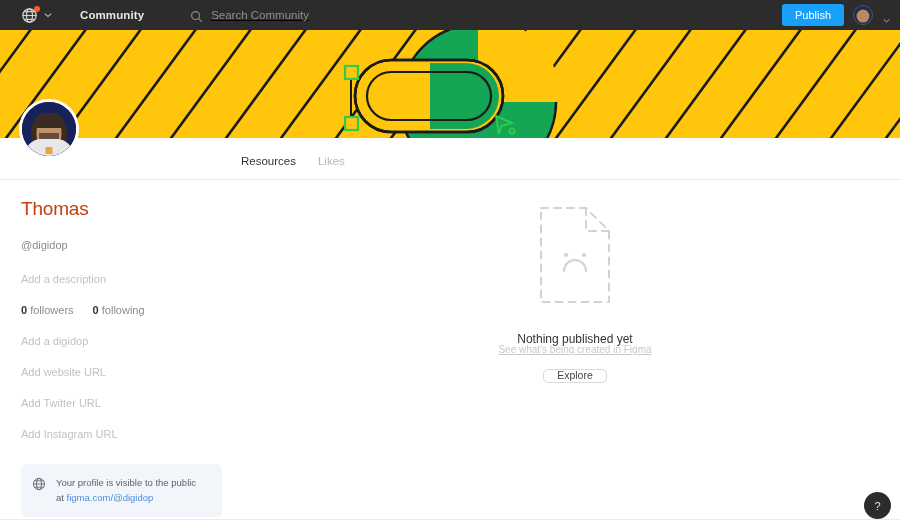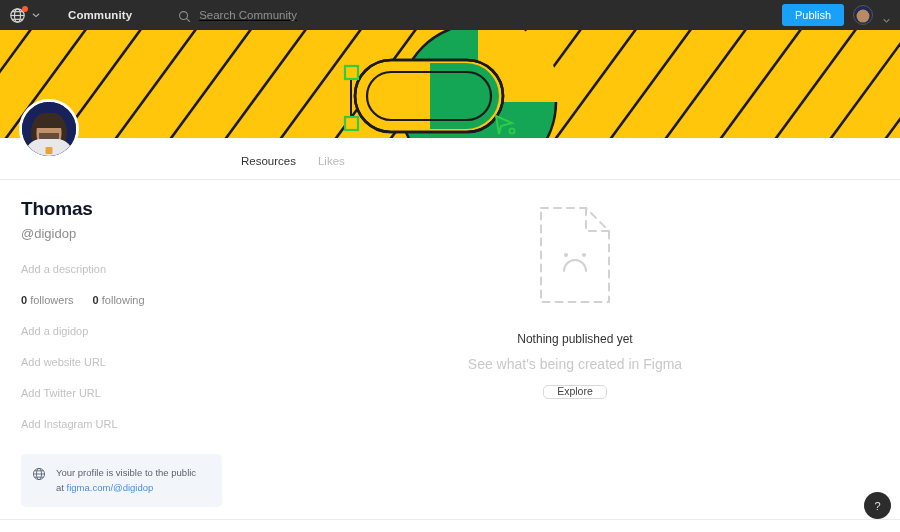--- a/index.html
+++ b/index.html
@@ -9,21 +9,21 @@
     background: #ffffff;
     overflow: hidden;
   }
   .page { position: relative; width: 900px; height: 532px; background:#fff; }
 
   
   .topbar {
     position: absolute; top:0; left:0; width:900px; height:30px;
     background:#2c2c2c; display:flex; align-items:center;
   }
-  .tb-left { display:flex; align-items:center; padding-left:9px; gap:5px; }
+  .tb-left { display:flex; align-items:center; padding-left:21px; gap:5px; }
   .globe-wrap { position:relative; width:17px; height:17px; display:flex;
                 align-items:center; justify-content:center; }
   .globe-wrap svg { display:block; }
   .dot-badge {
     position:absolute; top:-1px; right:-2px; width:6px; height:6px;
     border-radius:50%; background:#ff5c28;
   }
   .chev { width:10px; height:10px; color:#b3b3b3; display:flex;
           align-items:center; justify-content:center; }
   .community-label {
@@ -108,24 +108,24 @@
     border-bottom:1px solid #eaeaea; background:#fff;
     display:flex; align-items:center; padding-left:241px; gap:22px;
   }
   .tab { font-size:11.5px; cursor:pointer; line-height:1; }
   .tab.active { color:#333333; }
   .tab.inactive { color:#b9b9b9; }
 
   
   .left-col { position:absolute; left:21px; top:198px; width:215px; }
   .pname {
-    font-size:19px; font-weight:bold; color:#0f172a; letter-spacing:-.2px;
+    font-size:19px; font-weight:normal; color:#c2410c; letter-spacing:-.2px;
     line-height:1.2;
   }
-  .phandle { font-size:13px; color:#8c8c8c; margin-top:5px; }
+  .phandle { font-size:11px; color:#8c8c8c; margin-top:18px; }
   .pdesc { font-size:11px; color:#c2c2c2; margin-top:22px; cursor:pointer; }
   .stats { margin-top:19px; display:flex; gap:19px; font-size:11px; }
   .stat { color:#8c8c8c; cursor:pointer; }
   .stat b { color:#333; font-weight:bold; }
   .meta-field {
     font-size:11px; color:#c2c2c2; margin-top:19px; cursor:pointer;
   }
   .visibility-box {
     margin-top:24px; width:201px; background:#f2f6fb; border-radius:5px;
     padding:12px 11px; display:flex; gap:10px; align-items:flex-start;
@@ -136,21 +136,21 @@
 
   
   .empty {
     position:absolute; left:430px; top:205px; width:290px;
     display:flex; flex-direction:column; align-items:center;
   }
   .empty-illo { width:74px; height:100px; }
   .empty-title {
     margin-top:28px; font-size:12px; color:#333; line-height:1;
   }
-  .empty-sub { margin-top:12px; font-size:14px; color:#c9c9c9; line-height:1; }
+  .empty-sub { font-size:10px; color:#c9c9c9; line-height:1;text-decoration:underline; }
   .explore-btn {
     margin-top:14px; border:1px solid #d9d9d9; border-radius:5px;
     background:#fff; color:#444; font-size:10.5px;
     font-family:"Liberation Sans", sans-serif;
     padding:0 13px; cursor:pointer; line-height:1.1;
   }
 
   
   .footer-rule {
     position:absolute; left:0; top:519px; width:900px; height:1px;

